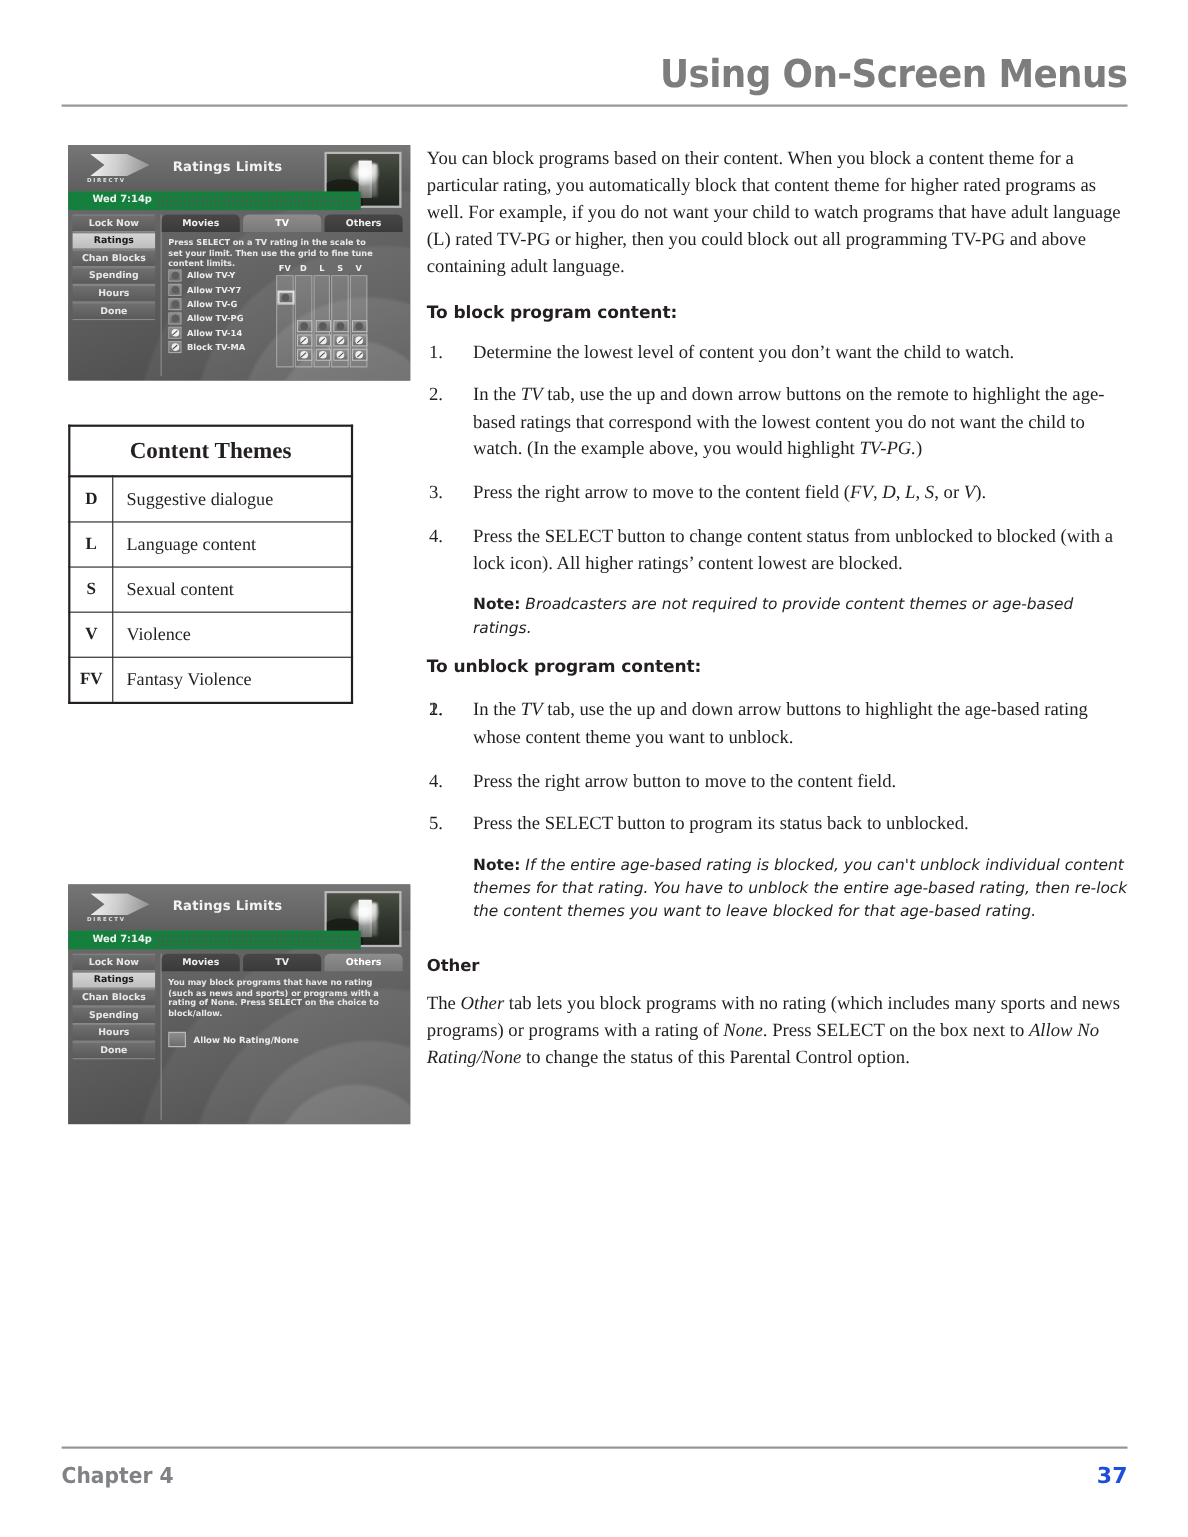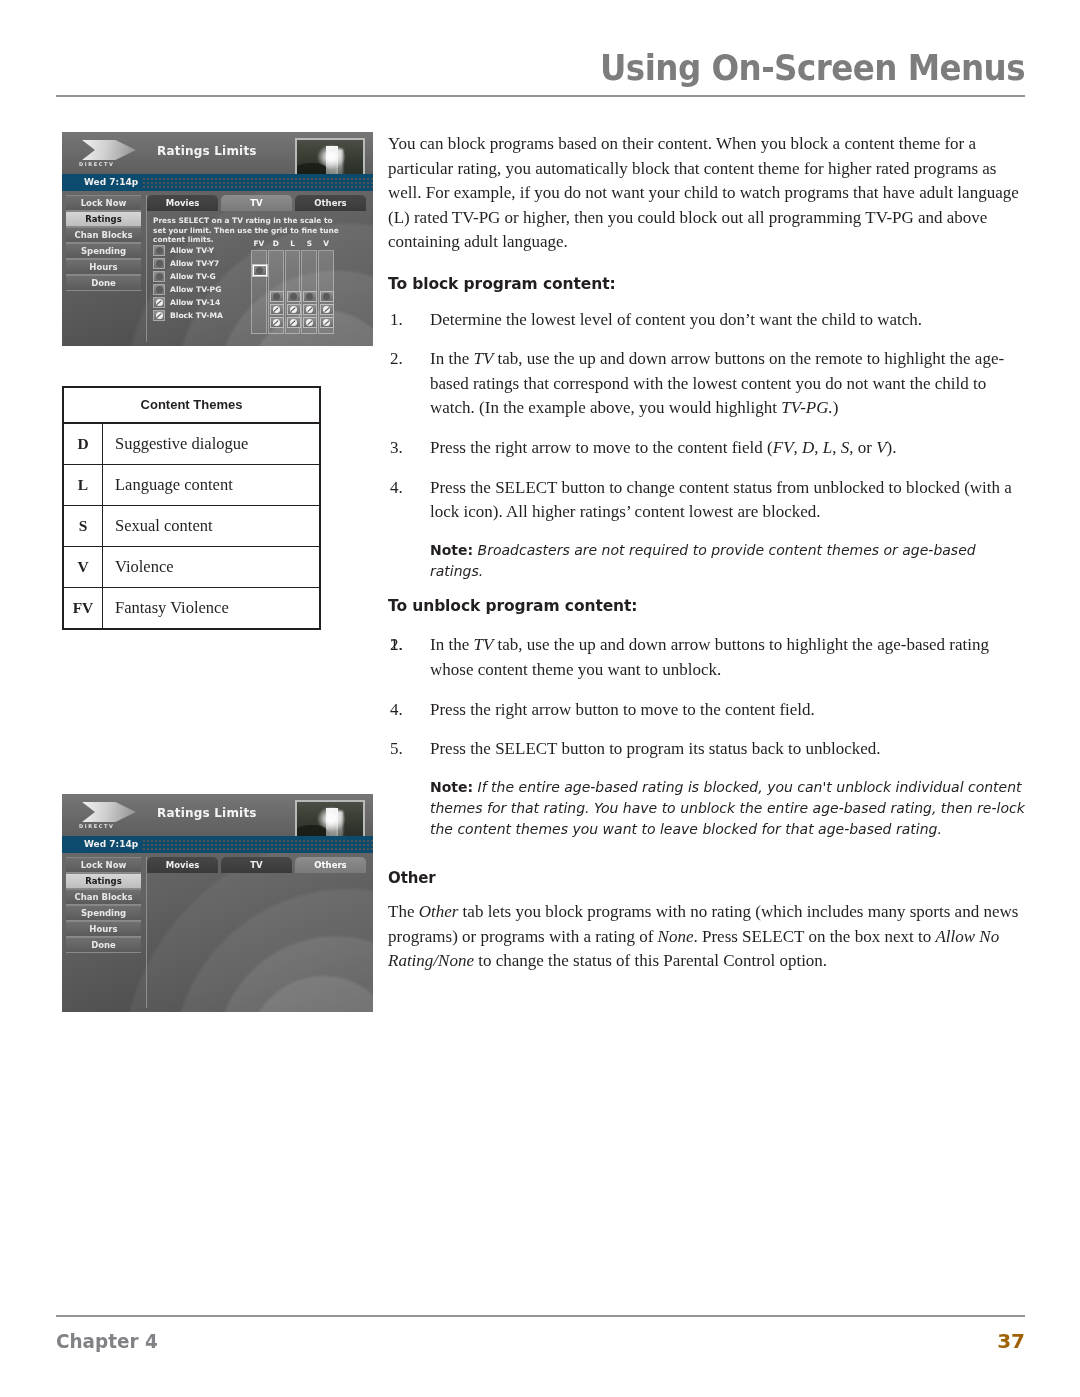--- a/index.html
+++ b/index.html
@@ -135,22 +135,22 @@
   .tv-thumb .rock {
     position: absolute;
     left: -10%; top: 48%;
     width: 60%; height: 60%;
     background: rgba(20,24,18,0.75);
     border-radius: 50% 40% 0 0;
   }
   .tv-clockbar {
     position: absolute;
     left: 0; top: 42px;
-    width: 311px; height: 17px;
-    background: #0c4a6e;
+    width: 266px; height: 17px;
+    background: #15803d;
   }
   .tv-clock {
     position: absolute;
     left: 22px; top: 3px;
     font-size: 9px;
     font-weight: bold;
     color: #f0f0f0;
   }
   .tv-dots {
     position: absolute;
@@ -360,23 +360,23 @@
     margin-top: 40px;
     width: 259px;
     border: 2px solid #231f20;
     border-collapse: collapse;
     background: #fff;
   }
   #themes-table caption {
     caption-side: top;
     border: 2px solid #231f20;
     border-bottom: none;
-    font-family: Liberation Sans, sans-serif;
-    font-weight: bold;
-    font-size: 13px;
+    font-family: Liberation Serif, serif;
+    font-weight: bold;
+    font-size: 21px;
     padding: 9px 0 10px;
     color: #231f20;
   }
   #themes-table td {
     border: 1px solid #231f20;
     font-size: 16.5px;
     padding: 8px 0;
     height: 24px;
   }
   #themes-table td.code {
@@ -469,21 +469,21 @@
     color: #808285;
     transform: scaleX(0.92);
     transform-origin: left center;
   }
   #footer-page {
     position: absolute;
     right: 0; top: 14px;
     font-family: "DejaVu Sans", sans-serif;
     font-weight: bold;
     font-size: 20px;
-    color: #a16207;
+    color: #1d4ed8;
   }
 </style>
 </head>
 <body>
 
 <div id="page-header">
   <div id="page-title">Using On-Screen Menus</div>
   <div id="header-rule"></div>
 </div>
 
@@ -689,20 +689,27 @@
       <div class="tv-side-item">Done</div>
     </div>
 
     <div class="tv-panel">
       <div class="tv-tabs">
         <div class="tv-tab">Movies</div>
         <div class="tv-tab">TV</div>
         <div class="tv-tab active">Others</div>
       </div>
 
+      <div class="other-body">
+        <div class="other-text">You may block programs that have no rating (such as news and sports) or programs with a rating of None. Press SELECT on the choice to block/allow.</div>
+        <div class="other-check">
+          <span class="other-box"></span>
+          <span class="other-label">Allow No Rating/None</span>
+        </div>
+      </div>
     </div>
   </div>
 </div>
 
 <div id="body-col">
 
   <p class="para">You can block programs based on their content. When you block a content theme for a particular rating, you automatically block that content theme for higher rated programs as well. For example, if you do not want your child to watch programs that have adult language (L) rated TV-PG or higher, then you could block out all programming TV-PG and above containing adult language.</p>
 
   <h3>To block program content:</h3>
 

